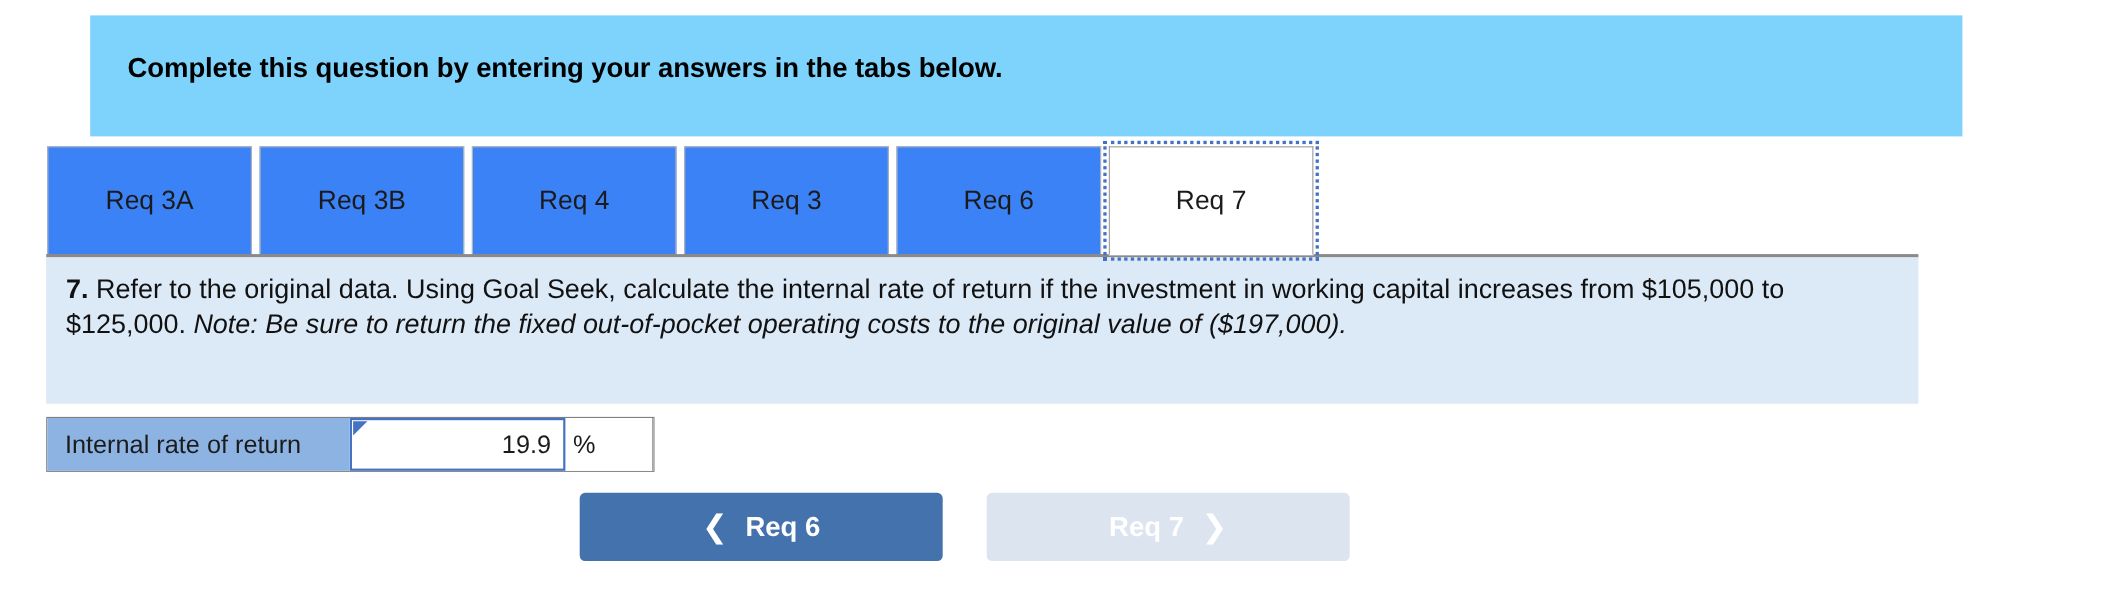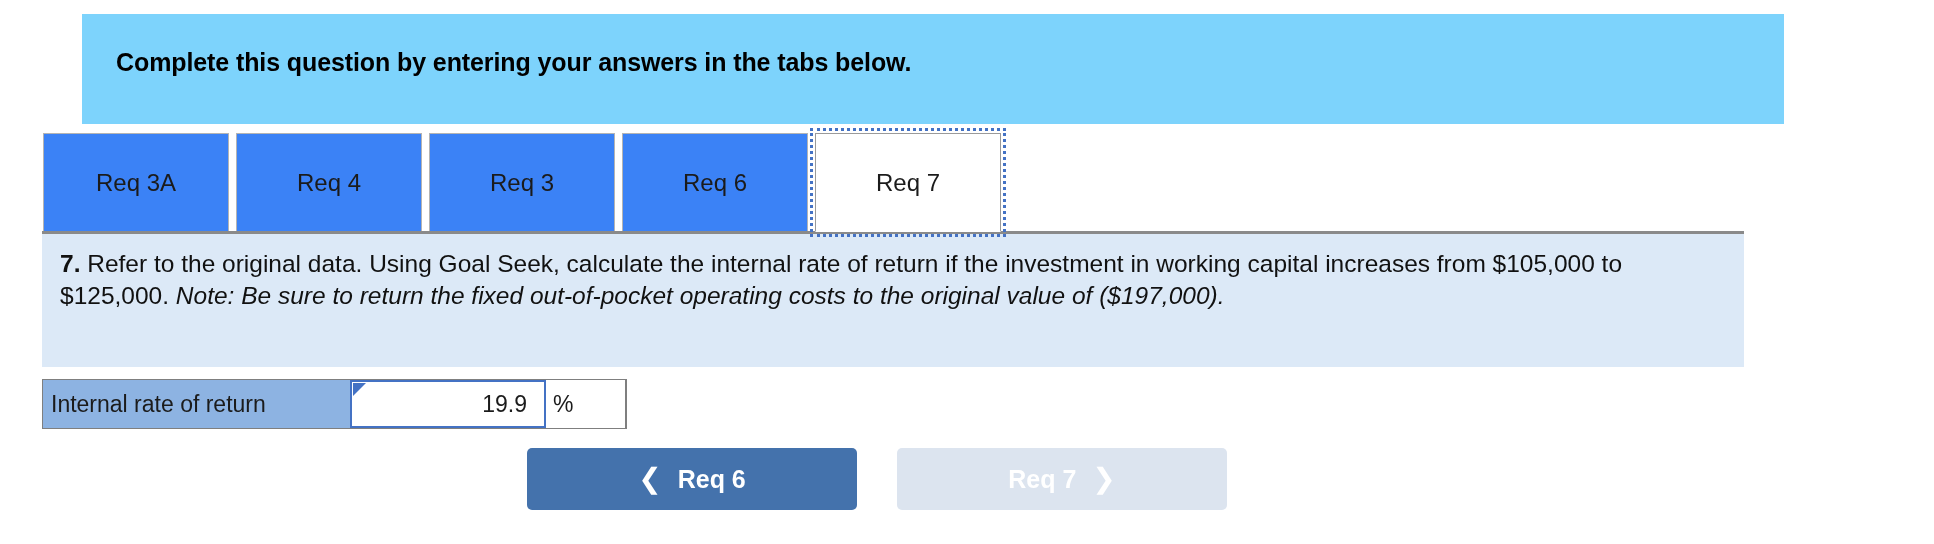--- a/index.html
+++ b/index.html
@@ -107,38 +107,38 @@
     position: absolute;
     left: 42px;
     top: 379px;
     height: 48px;
     display: flex;
     align-items: stretch;
     border: 1px solid #7f7f7f;
     box-sizing: content-box;
   }
   .answer-label-cell {
-    width: 307px;
+    width: 275px;
     background: #8db3e2;
     display: flex;
     align-items: center;
-    padding-left: 8px;
+    padding-left: 16px;
     box-sizing: border-box;
     font-size: 23px;
     color: #1b1b1b;
   }
   .answer-input-cell {
     width: 196px;
     background: #ffffff;
     border: 2px solid #4472c4;
     box-sizing: border-box;
     display: flex;
     align-items: center;
     justify-content: flex-end;
-    padding-right: 17px;
+    padding-right: 11px;
     font-size: 23px;
     color: #1b1b1b;
     position: relative;
     cursor: text;
   }
   .cell-marker {
     position: absolute;
     left: 1px;
     top: 1px;
     width: 0;
@@ -201,20 +201,23 @@
 </head>
 <body>
 
 <div class="instruction-banner">
   <div class="instruction-text">Complete this question by entering your answers in the tabs below.</div>
 </div>
 
 <div class="tab-strip">
   <div class="tab">
     <span>Req 3A</span>
+  </div>
+  <div class="tab">
+    <span>Req 3B</span>
   </div>
   <div class="tab">
     <span>Req 4</span>
   </div>
   <div class="tab">
     <span>Req 3</span>
   </div>
   <div class="tab">
     <span>Req 6</span>
   </div>

